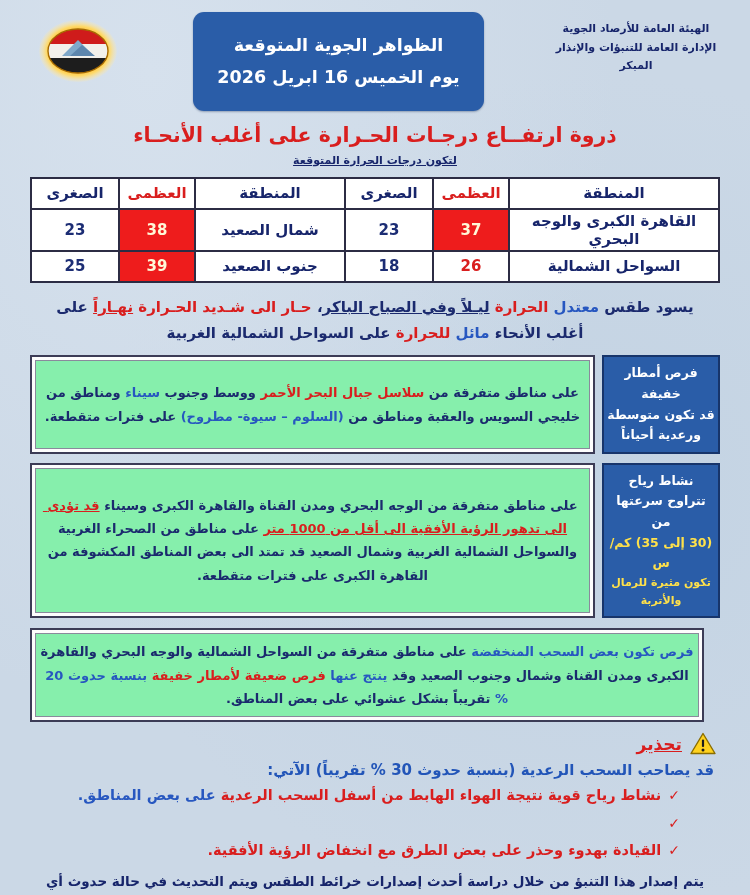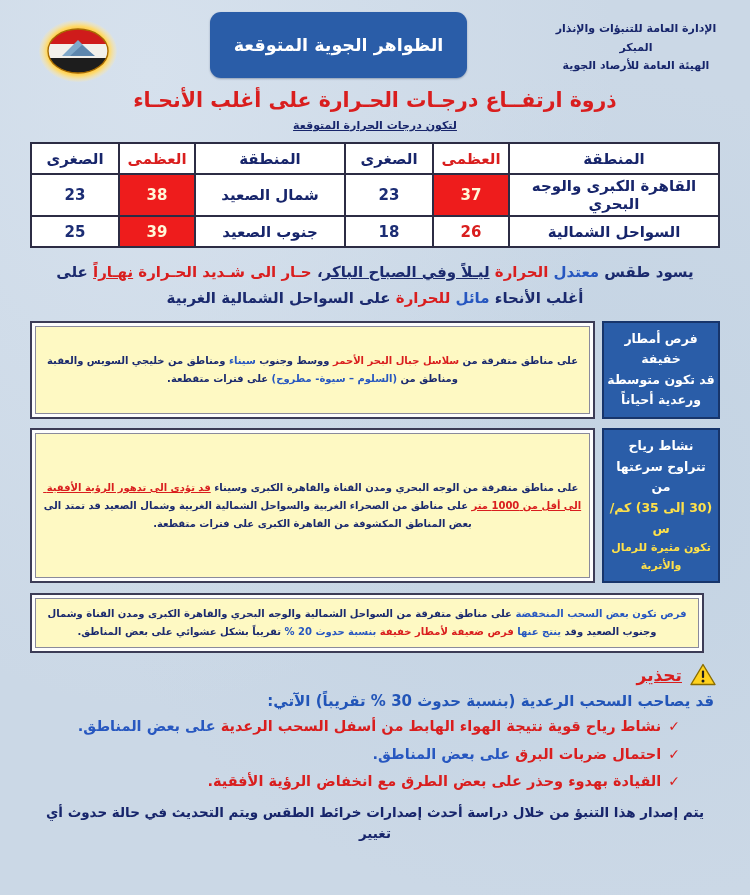--- a/index.html
+++ b/index.html
@@ -18,21 +18,21 @@
   .header{display:flex;align-items:flex-start;}
   .org-block{width:168px;text-align:center;color:#17256b;font-size:11px;line-height:1.7;padding-top:8px;order:1;}
   .title-box{
     order:2;margin:0 auto;background:#2a5da8;color:#ffffff;border-radius:11px;
     padding:17px 24px;text-align:center;font-size:17.5px;line-height:1.85;
     box-shadow:0 1px 2px rgba(20,40,80,.35);
   }
   .logo-wrap{order:3;width:95px;display:flex;justify-content:center;padding-top:6px;}
 
   
-  .headline{margin-top:4px;text-align:center;color:#d91e1e;font-size:20.5px;letter-spacing:0;}
+  .headline{margin-top:12px;text-align:center;color:#d91e1e;font-size:20.5px;letter-spacing:0;}
   .subheadline{margin-top:7px;text-align:center;color:#17256b;font-size:11px;text-decoration:underline;}
 
   
   table.temps{border-collapse:collapse;margin:10px auto 0 auto;background:#ffffff;}
   table.temps td{border:2px solid #2c2c44;text-align:center;font-size:15px;padding:2px 4px;height:25px;}
   td.hdr{color:#17256b;font-size:14.5px;border-radius:6px;}
   td.hdr-max{color:#d91e1e;font-size:14.5px;}
   td.region{color:#17256b;}
   td.minv{color:#1c2d74;}
   td.hot{background:#ee1c1c;color:#fff8d8;}
@@ -52,50 +52,51 @@
 
   
   .section-row{display:flex;gap:7px;margin:9px 0 0 0;align-items:stretch;}
   .side-box{
     width:118px;flex:none;background:#2a5da8;border:2px solid #17356b;
     color:#ffffff;text-align:center;font-size:12.5px;line-height:1.65;
     display:flex;flex-direction:column;justify-content:center;padding:6px 3px;box-sizing:border-box;
   }
   .side-box .sm{font-size:11px;}
   .body-box{
-    flex:1;background:#fef9c3;border:2px solid #3c3c56;
+    flex:1;background:#86efac;border:2px solid #3c3c56;
     box-shadow:inset 0 0 0 3px #fdfdfd, inset 0 0 0 4px #8a8a9c;
     padding:10px 8px;box-sizing:border-box;
     display:flex;align-items:center;justify-content:center;
-    text-align:center;font-size:10px;line-height:1.8;
+    text-align:center;font-size:13px;line-height:1.8;
   }
   .full{margin:10px 16px 0 0;}
 
   
   .warning-head{display:flex;align-items:center;justify-content:flex-start;gap:8px;margin:10px 4px 0 0;}
   .warning-title{color:#d91e1e;font-size:17px;text-decoration:underline;}
   .warning-intro{text-align:right;color:#2255b8;font-size:15px;margin:6px 6px 0 0;}
   .bullet{display:flex;align-items:flex-start;gap:7px;margin:5px 40px 0 0;font-size:14.5px;line-height:1.55;}
   .check{color:#d91e1e;font-size:14px;line-height:1.6;flex:none;}
 
   
   .footer-line{ text-align:center;color:#17256b;font-size:13.5px;margin-top:9px;line-height:1.6;}
 </style>
 </head>
 <body>
 
 <div class="page">
 
   <div class="header">
     <div class="org-block">
+      <div>الهيئة العامة للأرصاد الجوية</div>
       <div>الإدارة العامة للتنبؤات والإنذار المبكر</div>
-      <div>الهيئة العامة للأرصاد الجوية</div>
     </div>
     <div class="title-box">
       <div>الظواهر الجوية المتوقعة</div>
+      <div>يوم الخميس 16 ابريل 2026</div>
     </div>
     <div class="logo-wrap">
       <svg width="82" height="66" viewBox="0 0 82 66">
         <defs>
           <radialGradient id="glow" cx="50%" cy="50%" r="50%">
             <stop offset="55%" stop-color="#f6a81c"></stop>
             <stop offset="80%" stop-color="#ffd966"></stop>
             <stop offset="100%" stop-color="#ffe9a8" stop-opacity="0.15"></stop>
           </radialGradient>
           <clipPath id="innerOval">
@@ -185,21 +186,20 @@
     <span class="warning-title">تحذير</span>
   </div>
   <div class="warning-intro">قد يصاحب السحب الرعدية (بنسبة حدوث 30 % تقريباً) الآتي:</div>
 
   <div class="bullet">
     <span class="check">✓</span>
     <span><span class="seg c-red">نشاط رياح قوية نتيجة الهواء الهابط من أسفل السحب الرعدية </span><span class="seg c-blue">على بعض المناطق.</span></span>
   </div>
   <div class="bullet">
     <span class="check">✓</span>
-    <span><span class="seg c-red">احتمال ضربات البرق </span><span class="seg c-blue">على بعض المناطق.</span></span>
   </div>
   <div class="bullet">
     <span class="check">✓</span>
     <span><span class="seg c-red">القيادة بهدوء وحذر على بعض الطرق مع انخفاض الرؤية الأفقية.</span></span>
   </div>
 
   <div class="footer-line">يتم إصدار هذا التنبؤ من خلال دراسة أحدث إصدارات خرائط الطقس ويتم التحديث في حالة حدوث أي تغيير</div>
 
 </div>
 

